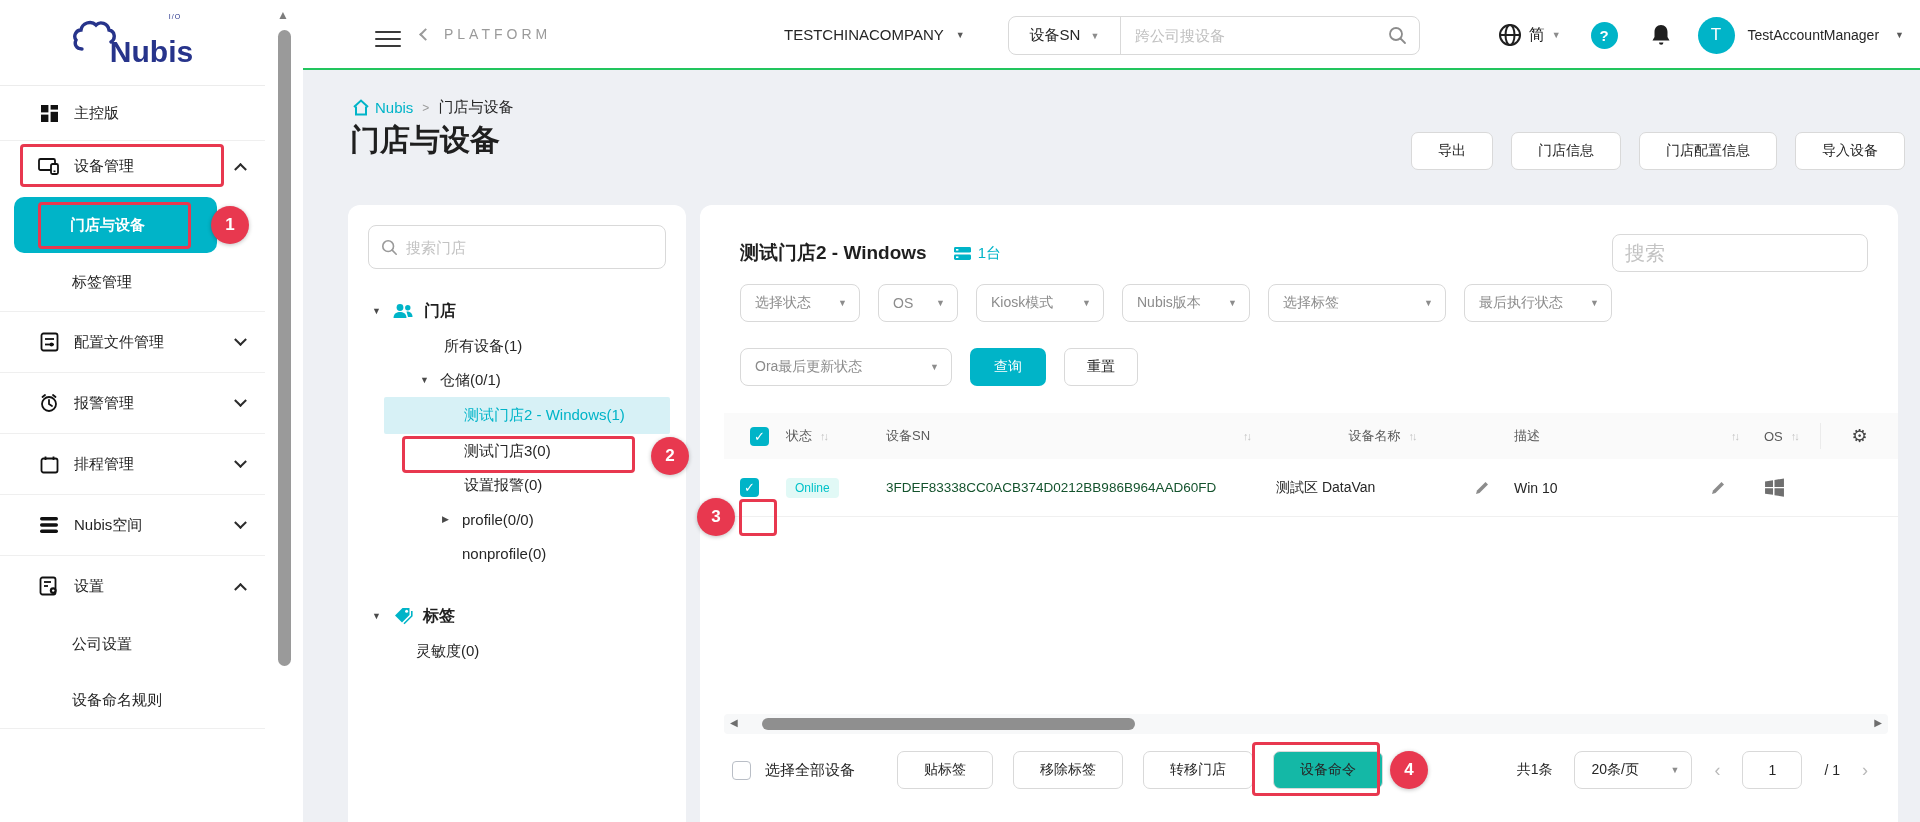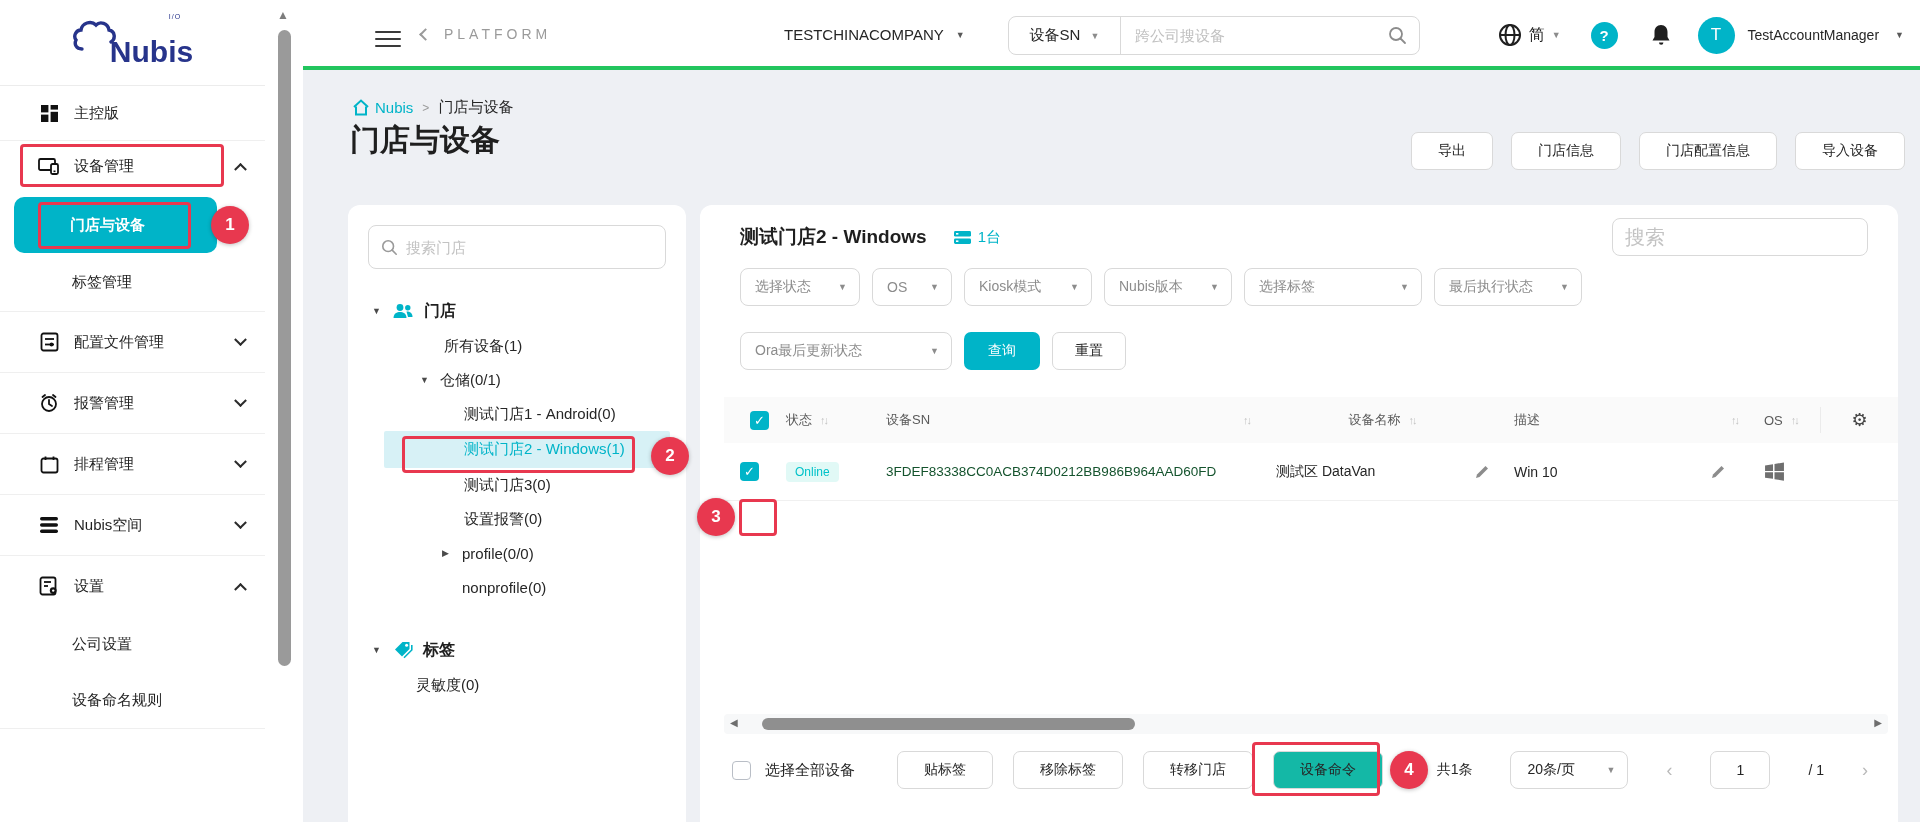--- a/index.html
+++ b/index.html
@@ -25,21 +25,21 @@
   .chev-down { transform:rotate(45deg) translate(-2px,-2px); }
   .chev-left { transform:rotate(135deg); border-color:#9a9a9a; }
 
   
   .vgutter { position:absolute; left:265px; top:0; width:38px; height:822px; background:#fff; z-index:4; }
   .vscroll-up { position:absolute; left:12px; top:8px; color:#7d7d7d; font-size:12px; }
   .vscroll-thumb { position:absolute; left:13px; top:30px; width:13px; height:636px; background:#9a9a9a; border-radius:7px; }
 
   
   .main { position:absolute; left:303px; top:0; right:0; height:822px; }
-  .navbar { position:relative; height:70px; background:#fff; border-bottom:4px solid #22c55e; }
+  .navbar { position:relative; height:70px; background:#fff; border-bottom:2px solid #22c55e; }
   .hamburger { position:absolute; left:72px; top:26px; width:26px; cursor:pointer; }
   .hamburger div { height:2.5px; background:#3a3a3a; margin:4.5px 0; border-radius:2px; }
   .platform { position:absolute; left:118px; top:26px; display:flex; align-items:center; gap:14px; color:#8c8c8c; cursor:pointer; }
   .platform .pl-text { font-size:14px; letter-spacing:4px; color:#9a9a9a; }
   .company { position:absolute; left:481px; top:26px; display:flex; align-items:center; gap:12px; font-size:15px; color:#262626; cursor:pointer; }
   .caret { font-size:9px; color:#595959; }
   .caret-grey { font-size:9px; color:#8c8c8c; }
   .nav-search { position:absolute; left:705px; top:16px; width:412px; height:39px; border:1px solid #d9d9d9; border-radius:8px; display:flex; align-items:center; background:#fff; }
   .nav-search .sel { width:112px; height:100%; border-right:1px solid #d9d9d9; display:flex; align-items:center; justify-content:center; gap:10px; font-size:15px; color:#262626; cursor:pointer; }
   .nav-search input { flex:1; border:none; outline:none; font-size:15px; padding:0 10px 0 14px; color:#b91c1c; font-family:inherit; }
@@ -65,28 +65,28 @@
   .tree-card { position:absolute; left:45px; top:135px; bottom:0; width:338px; background:#fff; border-radius:12px 12px 0 0; padding:20px; }
   .tree-search { width:100%; height:44px; border:1px solid #d9d9d9; border-radius:8px; display:flex; align-items:center; padding:0 12px; gap:8px; background:#fff; }
   .tree-search input { border:none; outline:none; flex:1; font-size:15px; font-family:inherit; color:#262626; min-width:0; }
   .tree-search input::placeholder { color:#c3c3c3; }
   .t-group { display:flex; align-items:center; height:36px; margin-top:24px; gap:10px; font-size:16px; font-weight:bold; color:#1f1f1f; cursor:pointer; padding-left:4px; }
   .t-caret { font-size:9px; color:#4a4a4a; width:10px; }
   .t-row { height:34px; display:flex; align-items:center; font-size:15px; color:#262626; cursor:pointer; } .ind1t { padding-left:52px; gap:10px;} .ind2 { padding-left:96px; }
   .t-sel { height:37px; background:#d7f1f6; color:#00b4c8; margin:0 -4px 0 16px; padding-left:80px; border-radius:2px; }
 
   
-  .panel { position:absolute; left:397px; top:135px; right:22px; bottom:0; background:#fff; border-radius:12px 12px 0 0; display:flex; flex-direction:column; padding-top:12px; }
+  .panel { position:absolute; left:397px; top:135px; right:22px; bottom:0; background:#fff; border-radius:12px 12px 0 0; display:flex; flex-direction:column; padding-top:28px; }
   .panel-head { display:flex; align-items:center; height:40px; padding:0 30px 0 40px; }
   .panel-title { font-size:19px; font-weight:bold; color:#1f1f1f; }
   .dev-count { display:flex; align-items:center; gap:6px; margin-left:26px; color:#00b4c8; font-size:15px; }
   .panel-search { margin-left:auto; width:256px; height:38px; border:1px solid #d9d9d9; border-radius:8px; padding:0 12px; display:flex; align-items:center; }
   .panel-search input { border:none; outline:none; flex:1; font-size:20px; font-family:inherit; min-width:0; }
   .panel-search input::placeholder { color:#c3c3c3; }
-  .filters { display:flex; gap:12px; padding-left:40px; margin-top:6px; height:48px; align-items:center; }
+  .filters { display:flex; gap:18px; padding-left:40px; margin-top:6px; height:48px; align-items:center; }
   .fsel { height:38px; border:1px solid #d9d9d9; border-radius:8px; display:flex; align-items:center; justify-content:space-between; padding:0 12px 0 14px; font-size:14px; color:#8c8c8c; cursor:pointer; background:#fff; }
   .filters2 { margin-top:16px; }
   .btn-primary { height:38px; background:#00b4c8; border:none; border-radius:7px; color:#fff; font-size:14px; padding:0 24px; cursor:pointer; font-family:inherit; }
   .btn-plain { padding:0 22px; }
 
   .tbl { margin:22px 0 0 24px; }
   .tbl-grid { display:grid; grid-template-columns:52px 100px 390px 238px 250px 66px 1fr; align-items:center; }
   .thead { background:#fafafa; height:46px; font-size:13px; color:#595959; }
   .th { display:flex; align-items:center; gap:8px; padding-left:10px; }
   .sort { color:#c3c3c3; font-size:11px; letter-spacing:-2px; }
@@ -101,21 +101,21 @@
   .cb-off { border:1.5px solid #b9bec6; background:#fff; }
 
   .spacer { flex:1; }
   .hscroll { margin:0 10px 0 24px; height:20px; background:#f7f8f9; border-radius:4px; position:relative; }
   .hs-arrow { position:absolute; top:3px; font-size:10px; color:#6e6e6e; }
   .hs-thumb { position:absolute; left:38px; top:4px; width:373px; height:12px; background:#8f8f8f; border-radius:6px; }
 
   .panel-foot { display:flex; align-items:center; height:56px; margin:8px 30px 24px 24px; }
   .foot-label { margin-left:14px; font-size:15px; color:#262626; }
   .foot-btns { display:flex; gap:20px; margin-left:42px; }
-  .foot-right { margin-left:auto; display:flex; align-items:center; gap:38px; }
+  .foot-right { margin-left:auto; display:flex; align-items:center; gap:22px; }
   .total { font-size:14px; color:#262626; }
   .psize { width:118px; height:38px; border:1px solid #d9d9d9; border-radius:8px; display:flex; align-items:center; justify-content:space-between; padding:0 12px 0 16px; font-size:14px; color:#262626; cursor:pointer; }
   .pgnav { color:#b9b9b9; font-size:18px; cursor:pointer; }
   .pg-input { width:60px; height:38px; border:1px solid #d9d9d9; border-radius:7px; text-align:center; font-size:14px; font-family:inherit; color:#262626; outline:none; }
   .pg-total { font-size:14px; color:#262626; }
 
   
   .ann-box { position:absolute; border:3px solid #e8384f; border-radius:4px; z-index:40; pointer-events:none; }
   .ann-circle { position:absolute; width:38px; height:38px; border-radius:50%; background:#e8384f; color:#fff; font-size:17px; font-weight:bold; display:flex; align-items:center; justify-content:center; z-index:41; box-shadow:0 1px 4px rgba(0,0,0,.25); pointer-events:none; }
 
@@ -358,23 +358,20 @@
         <span>门店</span>
       </div>
 
       <div class="t-row" style="padding-left:76px">
           <span>所有设备(1)</span>
         </div>
       <div class="t-row ind1t" style="display:flex;gap:10px;">
         <span class="t-caret">▼</span>
         <span>仓储(0/1)</span>
       </div>
-      <div class="t-row ind2">
-          <span>测试门店1 - Android(0)</span>
-        </div>
       <div class="t-row t-sel">
           <span>测试门店2 - Windows(1)</span>
         </div>
       <div class="t-row ind2">
           <span>测试门店3(0)</span>
         </div>
       <div class="t-row ind2">
           <span>设置报警(0)</span>
         </div>
       <div class="t-row" style="padding-left:74px;gap:10px">

